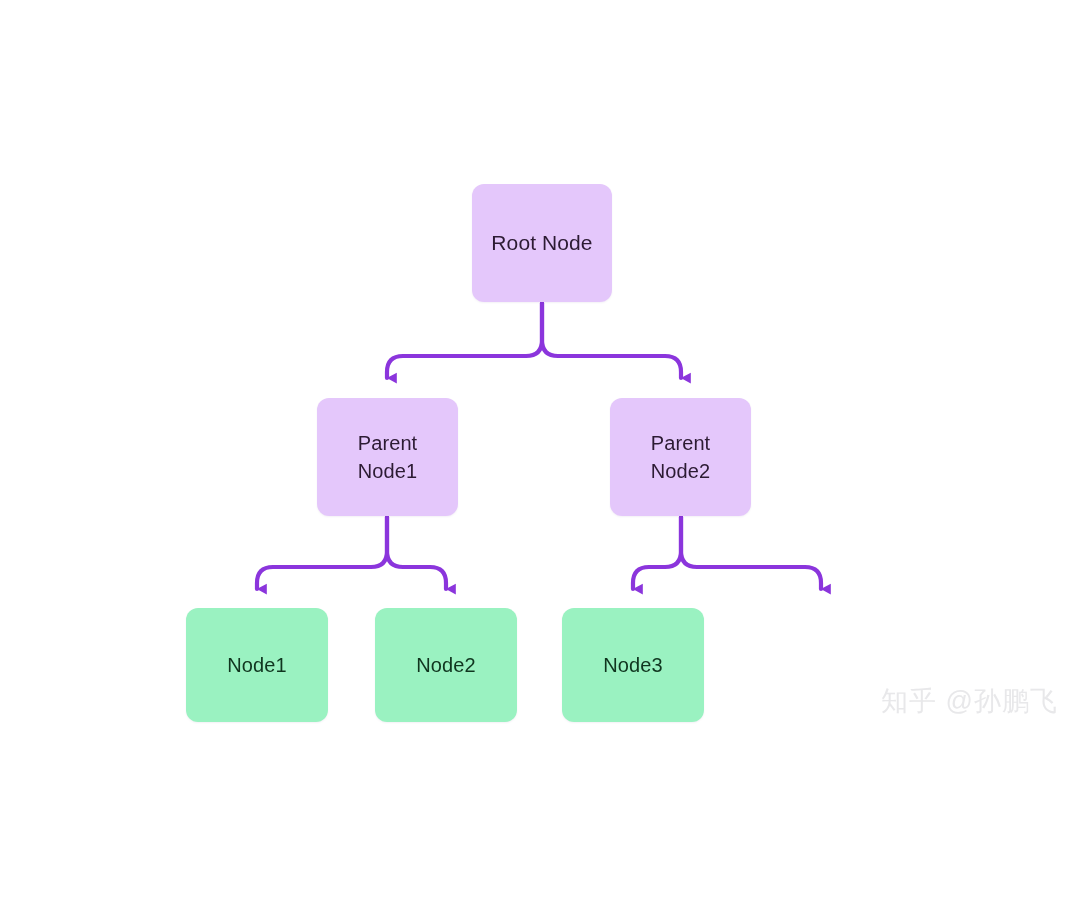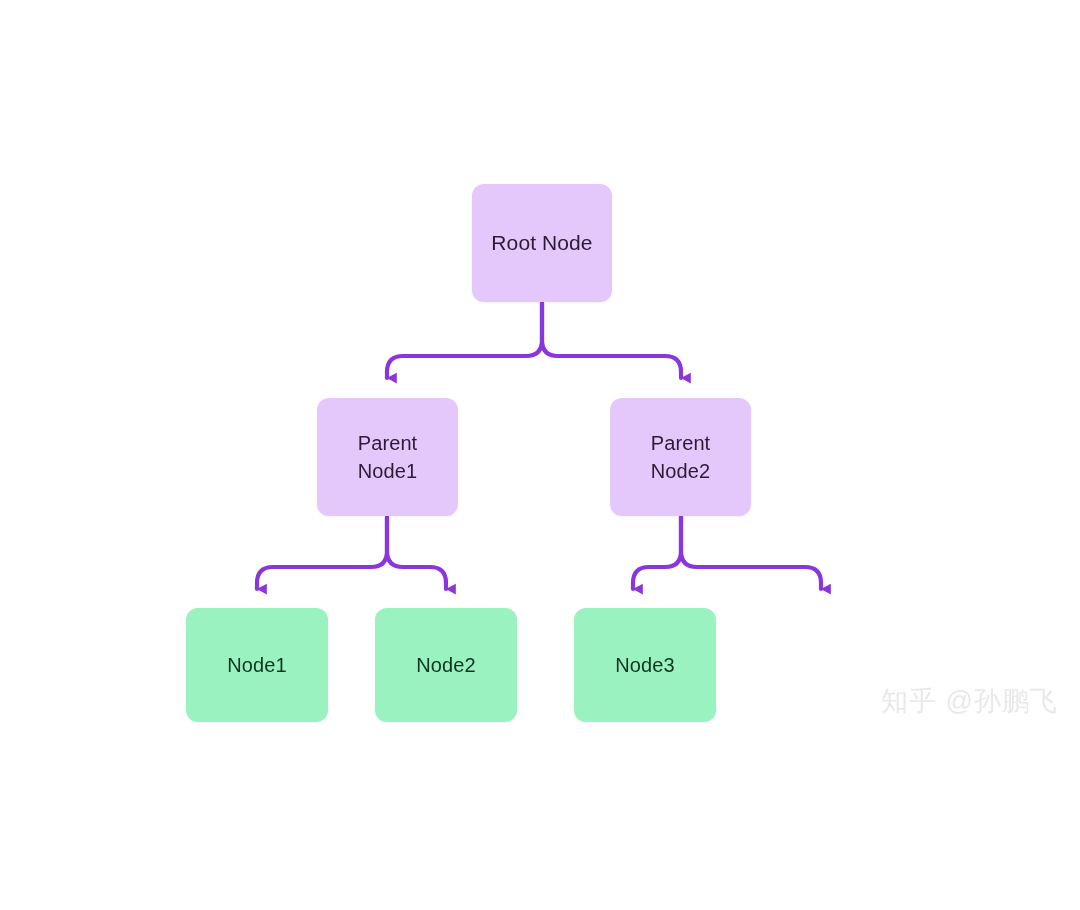--- a/index.html
+++ b/index.html
@@ -79,21 +79,21 @@
     top: 608px;
     width: 142px;
     height: 114px;
     background: #9af2c1;
     color: #10351f;
     font-size: 20px;
   }
 
   .node-leaf-1 { left: 186px; }
   .node-leaf-2 { left: 375px; }
-  .node-leaf-3 { left: 574px; }
+  .node-leaf-3 { left: 562px; }
   .node-leaf-4 { left: 750px; }
 
   .node-label {
     display: block;
     white-space: pre-line;
   }
 
   #watermark {
     position: absolute;
     right: 22px;

